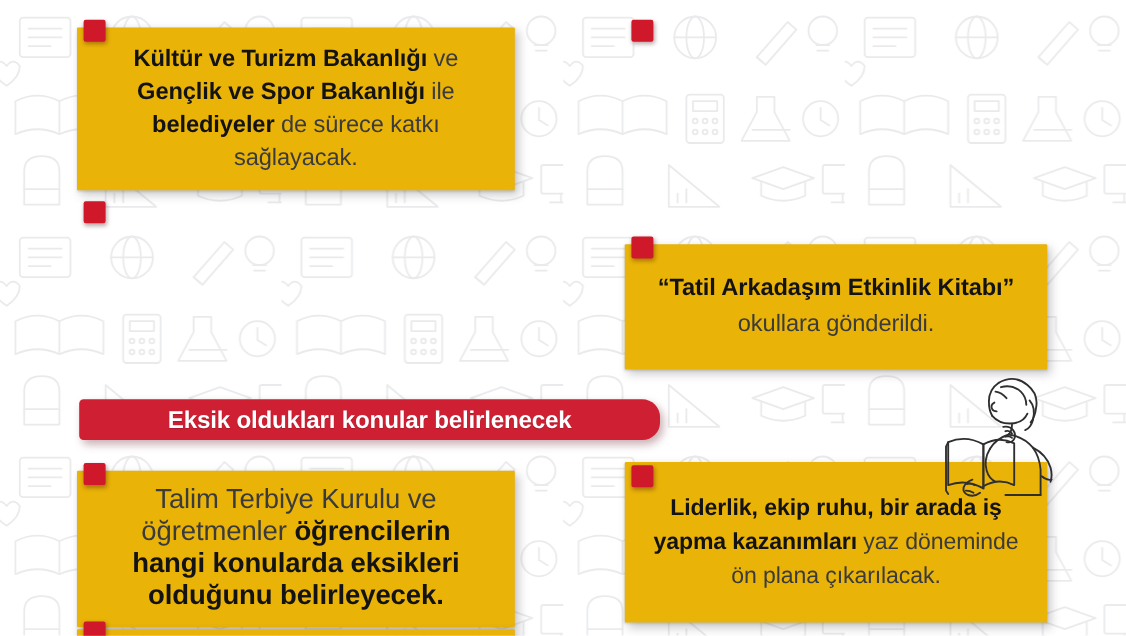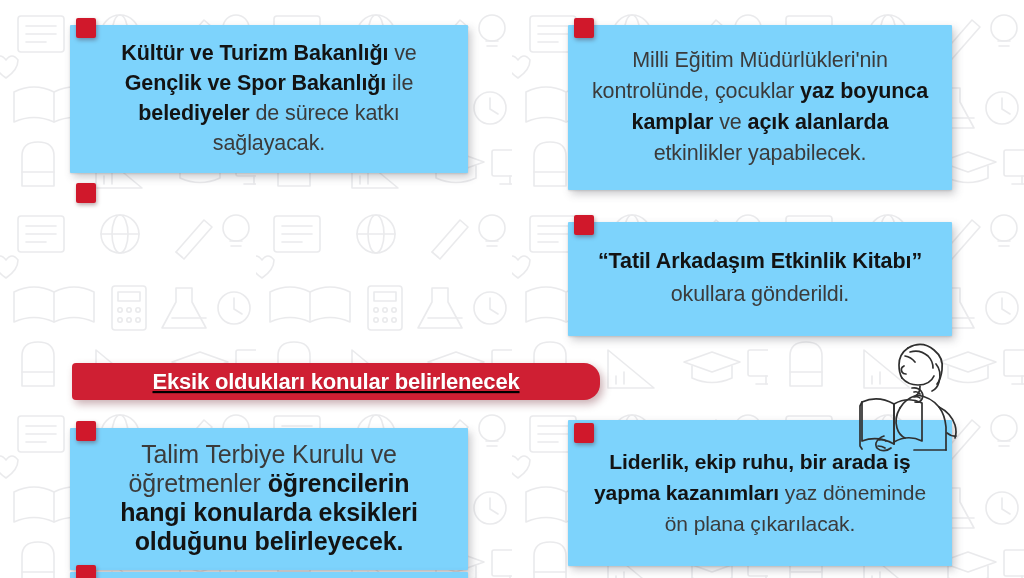--- a/index.html
+++ b/index.html
@@ -29,21 +29,21 @@
   
   #stage {
     position: absolute;
     inset: 0;
     z-index: 2;
   }
 
   
   .card {
     position: absolute;
-    background: #7dd3fc;
+    background: #eab308;
     box-shadow: 3px 4px 9px rgba(80, 80, 90, 0.30),
                 0 1px 2px rgba(0,0,0,0.12);
     box-sizing: border-box;
     display: flex;
     align-items: center;
     justify-content: center;
     border-radius: 1px;
   }
   .card-text {
     text-align: center;
@@ -107,21 +107,20 @@
     top: 363px;
     width: 528px;
     height: 37px;
     background: #cf1f33;
     border-radius: 4px 16px 16px 4px;
     box-shadow: 3px 4px 8px rgba(90, 10, 20, 0.33);
     display: flex;
     align-items: center;
     justify-content: center;
     z-index: 3;
-    text-decoration: underline;
   }
   #banner-label {
     color: #ffffff;
     font-size: 22px;
     font-weight: 700;
     letter-spacing: -0.2px;
     white-space: nowrap;
     text-shadow: 0 1px 1px rgba(0,0,0,0.18);
   }
 
@@ -201,23 +200,20 @@
 
 <div id="stage">
 
   <div class="card" id="card-kultur">
     <div class="card-text"><b>Kültür ve Turizm Bakanlığı</b> ve <b>Gençlik ve Spor Bakanlığı</b> ile <b>belediyeler</b> de sürece katkı sağlayacak.</div>
   </div>
   <div class="marker" id="marker-kultur"></div>
 
   <div class="marker" id="marker-il"></div>
 
-  <div class="card" id="card-milli">
-    <div class="card-text">Milli Eğitim Müdürlükleri'nin kontrolünde, çocuklar <b>yaz boyunca kamplar</b> ve <b>açık alanlarda</b> etkinlikler yapabilecek.</div>
-  </div>
   <div class="marker" id="marker-milli"></div>
 
   <div class="card" id="card-tatil">
     <div class="card-text"><b>“Tatil Arkadaşım Etkinlik Kitabı”</b> okullara gönderildi.</div>
   </div>
   <div class="marker" id="marker-tatil"></div>
 
   <div id="banner">
     <span id="banner-label">Eksik oldukları konular belirlenecek</span>
   </div>

